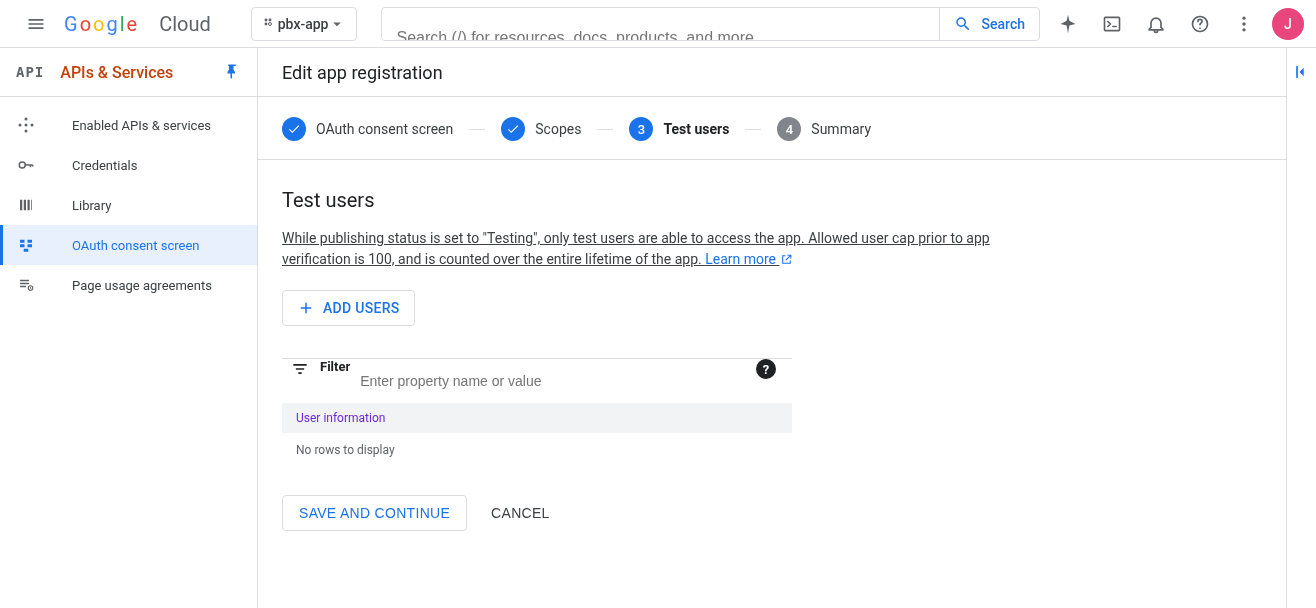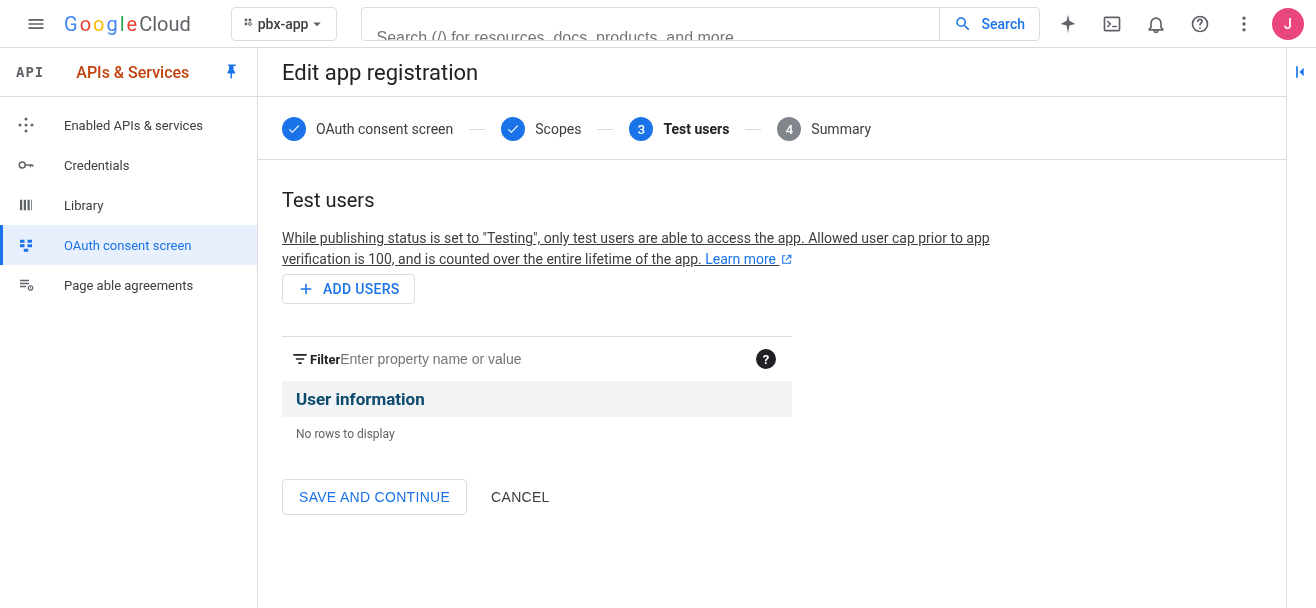--- a/index.html
+++ b/index.html
@@ -3,78 +3,78 @@
 <meta charset="utf-8">
 <style>
   * { box-sizing: border-box; margin: 0; padding: 0; }
   body { font-family: "Google Sans", Roboto, Arial, sans-serif; font-size: 14px; color: #202124; background: #fff; width: 1316px; height: 608px; overflow: hidden; }
   
   
   .header { display: flex; align-items: center; height: 48px; padding: 0 12px; border-bottom: 1px solid #dadce0; gap: 8px; }
   .menu-btn { width: 48px; height: 48px; display:flex; align-items:center; justify-content:center; cursor:pointer; color:#5f6368; }
   .logo { display:flex; align-items:center; gap:2px; font-size: 20px; font-weight: 400; margin-right: 12px; margin-left: -4px;}
   .logo .g1{color:#4285f4;} .logo .g2{color:#ea4335;} .logo .g3{color:#fbbc04;} .logo .g4{color:#4285f4;} .logo .g5{color:#34a853;} .logo .g6{color:#ea4335;}
-  .logo .cloud{ color:#5f6368; margin-left:0; font-weight:400;}
+  .logo .cloud{ color:#5f6368; margin-left:20px; font-weight:400;}
   .project-picker { display:flex; align-items:center; height:34px; border:1px solid #dadce0; border-radius:4px; padding:0 10px; cursor:pointer; margin-left:20px; }
   .project-picker .dots{ color:#5f6368; }
   .project-picker .name{ font-weight:500; color:#3c4043;}
   .project-picker .chev{ color:#5f6368; }
   .search-wrap { flex:1; display:flex; align-items:center; height:34px; border:1px solid #dadce0; border-radius:4px; margin-left:16px; max-width:680px; overflow:hidden;}
   .search-input { flex:1; border:none; outline:none; padding:0 14px; font-size:16px; color:#5f6368; height:100%;margin-top:28px; }
   .search-btn { display:flex; align-items:center; gap:10px; color:#1a73e8; padding:0 14px; border-left:1px solid #dadce0; height:100%; cursor:pointer; font-weight:500;}
   .hdr-icons { display:flex; align-items:center; gap:4px; margin-left:auto; }
   .hdr-icon { width:40px; height:40px; display:flex; align-items:center; justify-content:center; color:#5f6368; cursor:pointer; border-radius:50%; }
   .avatar { width:32px; height:32px; border-radius:50%; background:#e8467c; color:#fff; display:flex; align-items:center; justify-content:center; font-weight:500; margin-left:4px; cursor:pointer;}
 
   
   .body-row { display:flex; height: calc(608px - 48px); }
   
   
   .sidebar { width: 258px; border-right:1px solid #dadce0; display:flex; flex-direction:column; }
-  .sidebar-head { display:flex; align-items:center; height:49px; border-bottom:1px solid #dadce0; padding:0 16px; gap:32px;}
+  .sidebar-head { display:flex; align-items:center; height:49px; border-bottom:1px solid #dadce0; padding:0 16px; gap:16px;}
   .sidebar-head .api-logo { font-family: monospace; font-weight:600; letter-spacing:1px; color:#5f6368;}
   .sidebar-head .title { font-size:16px; color:#c2410c; font-weight:500; flex:1;}
   .pin { color:#1a73e8; }
   .nav { padding-top:8px; }
-  .nav-item { display:flex; align-items:center; height:40px; padding:0 16px; gap:28px; cursor:pointer; color:#3c4043; }
+  .nav-item { display:flex; align-items:center; height:40px; padding:0 16px; gap:36px; cursor:pointer; color:#3c4043; }
   .nav-item.active { background:#e8f0fe; color:#1a73e8; border-left:3px solid #1a73e8; padding-left:13px;}
   .nav-item .ic { width:20px; display:flex; justify-content:center; color:#5f6368;}
   .nav-item.active .ic { color:#1a73e8; }
   .nav-item .lbl { font-size:13px; }
 
   
   .main { flex:1; display:flex; position:relative; }
   .content { flex:1; padding: 0; }
   .page-title-row { height:49px; border-bottom:1px solid #dadce0; display:flex; align-items:center; padding:0 24px;}
-  .page-title { font-size:22px; color:#202124;}
+  .page-title { font-size:18px; color:#202124;}
   
   .stepper { display:flex; align-items:center; gap:16px; padding:20px 24px 18px; border-bottom:1px solid #dadce0; margin: 0; }
   .step { display:flex; align-items:center; gap:10px; }
   .step-circle { width:24px; height:24px; border-radius:50%; display:flex; align-items:center; justify-content:center; font-size:13px; font-weight:500;}
   .step-circle.done { background:#1a73e8; color:#fff; }
   .step-circle.cur { background:#1a73e8; color:#fff; }
   .step-circle.todo { background:#80868b; color:#fff; }
   .step-label { font-size:14px; color:#3c4043; }
   .step-label.cur { font-weight:700; color:#202124; }
   .step-sep { width:16px; height:1px; background:#dadce0; }
   
   .section { padding: 28px 24px; max-width: 820px;}
   .section h2 { font-size:20px; font-weight:400; color:#202124; margin-bottom:16px;}
   .desc { font-size:14px; color:#3c4043; line-height:1.5;text-decoration:underline; }
   .learn { color:#1a73e8; text-decoration:none; }
   
-  .add-btn { display:inline-flex; align-items:center; gap:8px; border:1px solid #dadce0; border-radius:4px; height:30px; padding:0 14px; margin-top:4px; color:#1a73e8; font-weight:500; font-size:14px; cursor:pointer; letter-spacing:0.3px;}
+  .add-btn { display:inline-flex; align-items:center; gap:8px; border:1px solid #dadce0; border-radius:4px; height:36px; padding:0 14px; margin-top:20px; color:#1a73e8; font-weight:500; font-size:14px; cursor:pointer; letter-spacing:0.3px;}
   
   .filter-section { margin-top: 32px; border-top:1px solid #dadce0; max-width:510px;}
-  .filter-row { display:flex; align-items:center; height:44px; padding:0 8px; }
+  .filter-row { display:flex; height:44px; gap:10px; padding:0 8px; }
   .filter-label { font-weight:700; font-size:13px; }
   .filter-input { border:none; outline:none; font-size:14px; color:#5f6368; flex:1; }
   .filter-help { width:20px; height:20px; border-radius:50%; background:#202124; color:#fff; display:flex; align-items:center; justify-content:center; font-size:13px; font-weight:700; cursor:pointer; margin-left:auto; margin-right:8px;}
   
-  .table-head { background:#f1f3f4; padding:8px 14px; font-size:17px; color:#0c4a6e; font-weight:700;}
+  .table-head { background:#f1f3f4; padding:8px 14px; font-size:12px; color:#6d28d9; font-weight:400;}
   .empty-row { padding:10px 14px; font-size:12px; color:#5f6368; }
   
   .actions { display:flex; gap:24px; margin-top:28px; align-items:center;}
   .primary-btn { border:1px solid #dadce0; border-radius:4px; height:36px; padding:0 16px; color:#1a73e8; font-weight:500; font-size:14px; cursor:pointer; background:#fff; letter-spacing:0.3px;}
   .text-btn { border:none; background:none; font-weight:500; font-size:14px; cursor:pointer; color:#3c4043; letter-spacing:0.3px;}
   
   .right-rail { width:30px; border-left:1px solid #dadce0; display:flex; justify-content:center; padding-top:14px; color:#1a73e8;}
   
   svg { display:block; }
 </style>
@@ -206,21 +206,21 @@
         <span class="lbl">OAuth consent screen</span>
       </div>
       <div class="nav-item">
         <span class="ic">
             <svg width="18" height="18" viewBox="0 0 24 24" fill="#5f6368">
               <path d="M4 6h12M4 10h12M4 14h8" stroke="#5f6368" stroke-width="2"></path>
               <circle cx="18" cy="16" r="3" fill="none" stroke="#5f6368" stroke-width="1.5"></circle>
               <path d="M18 14.5v2l1 .5" stroke="#5f6368"></path>
             </svg>
           </span>
-        <span class="lbl">Page able agreements</span>
+        <span class="lbl">Page usage agreements</span>
       </div>
     </div>
   </div>
 
   <div class="main">
     <div class="content">
       <div class="page-title-row">
         <span class="page-title">Edit app registration</span>
       </div>
 

